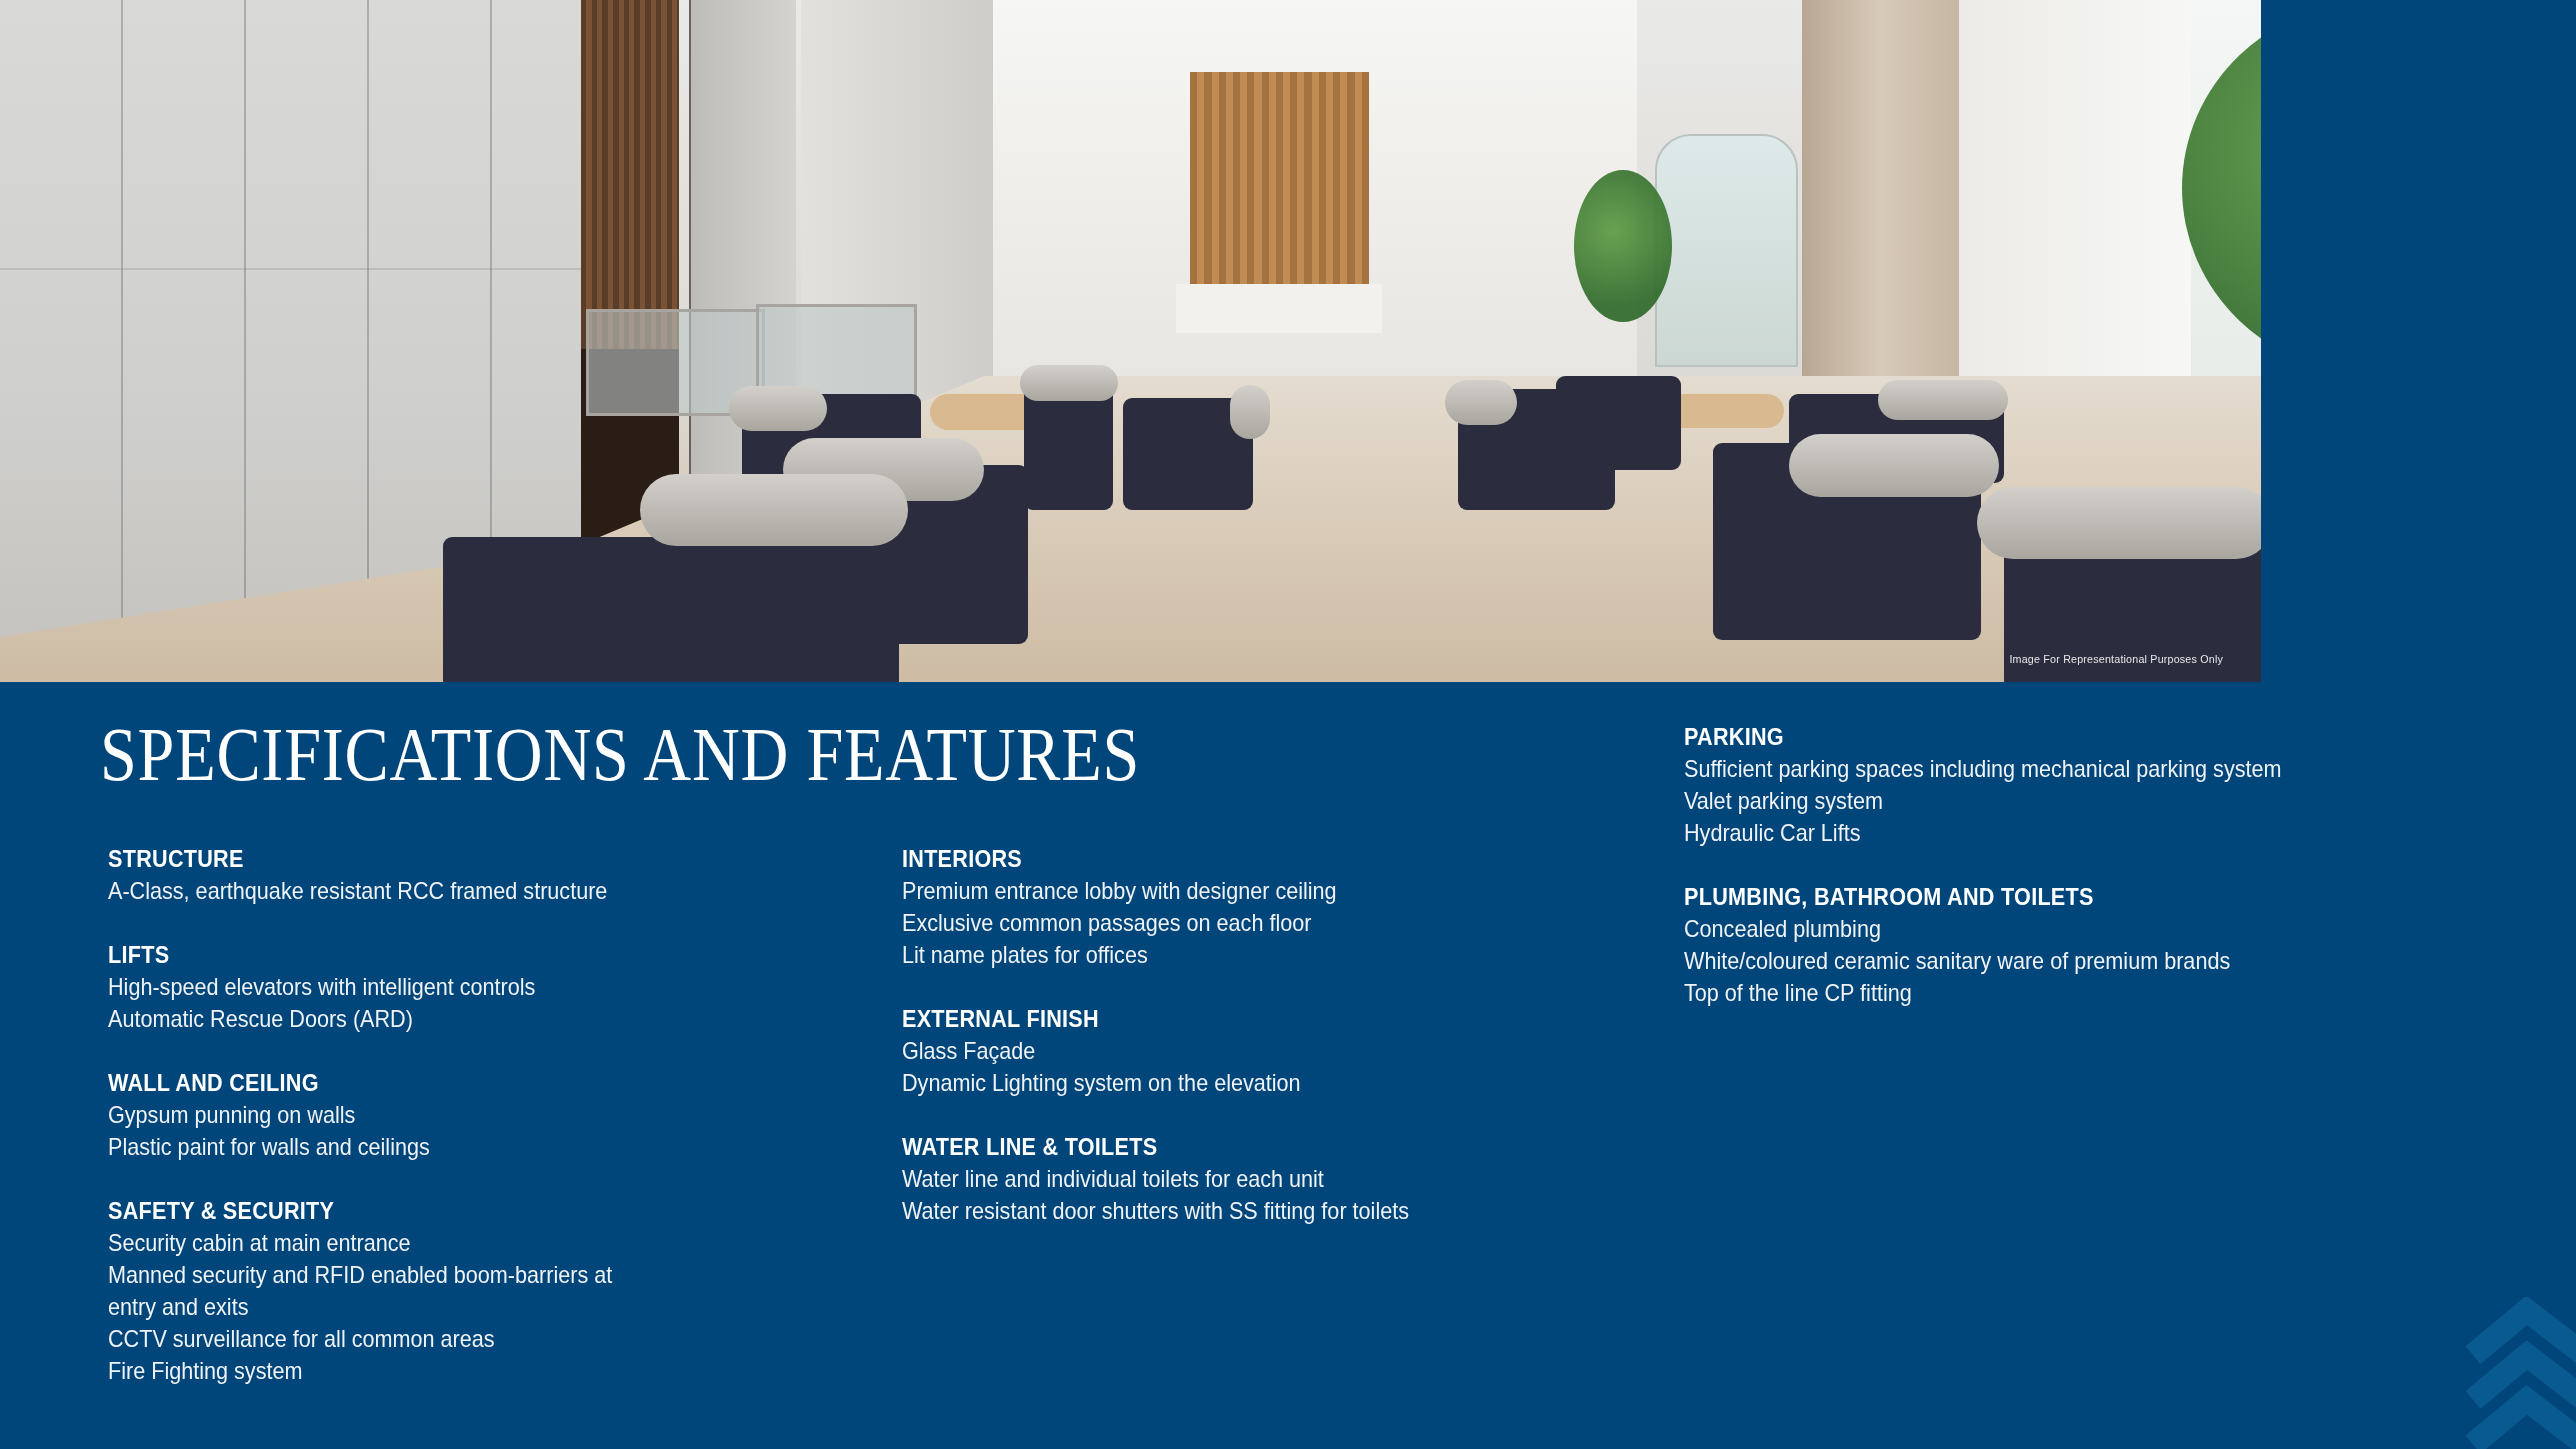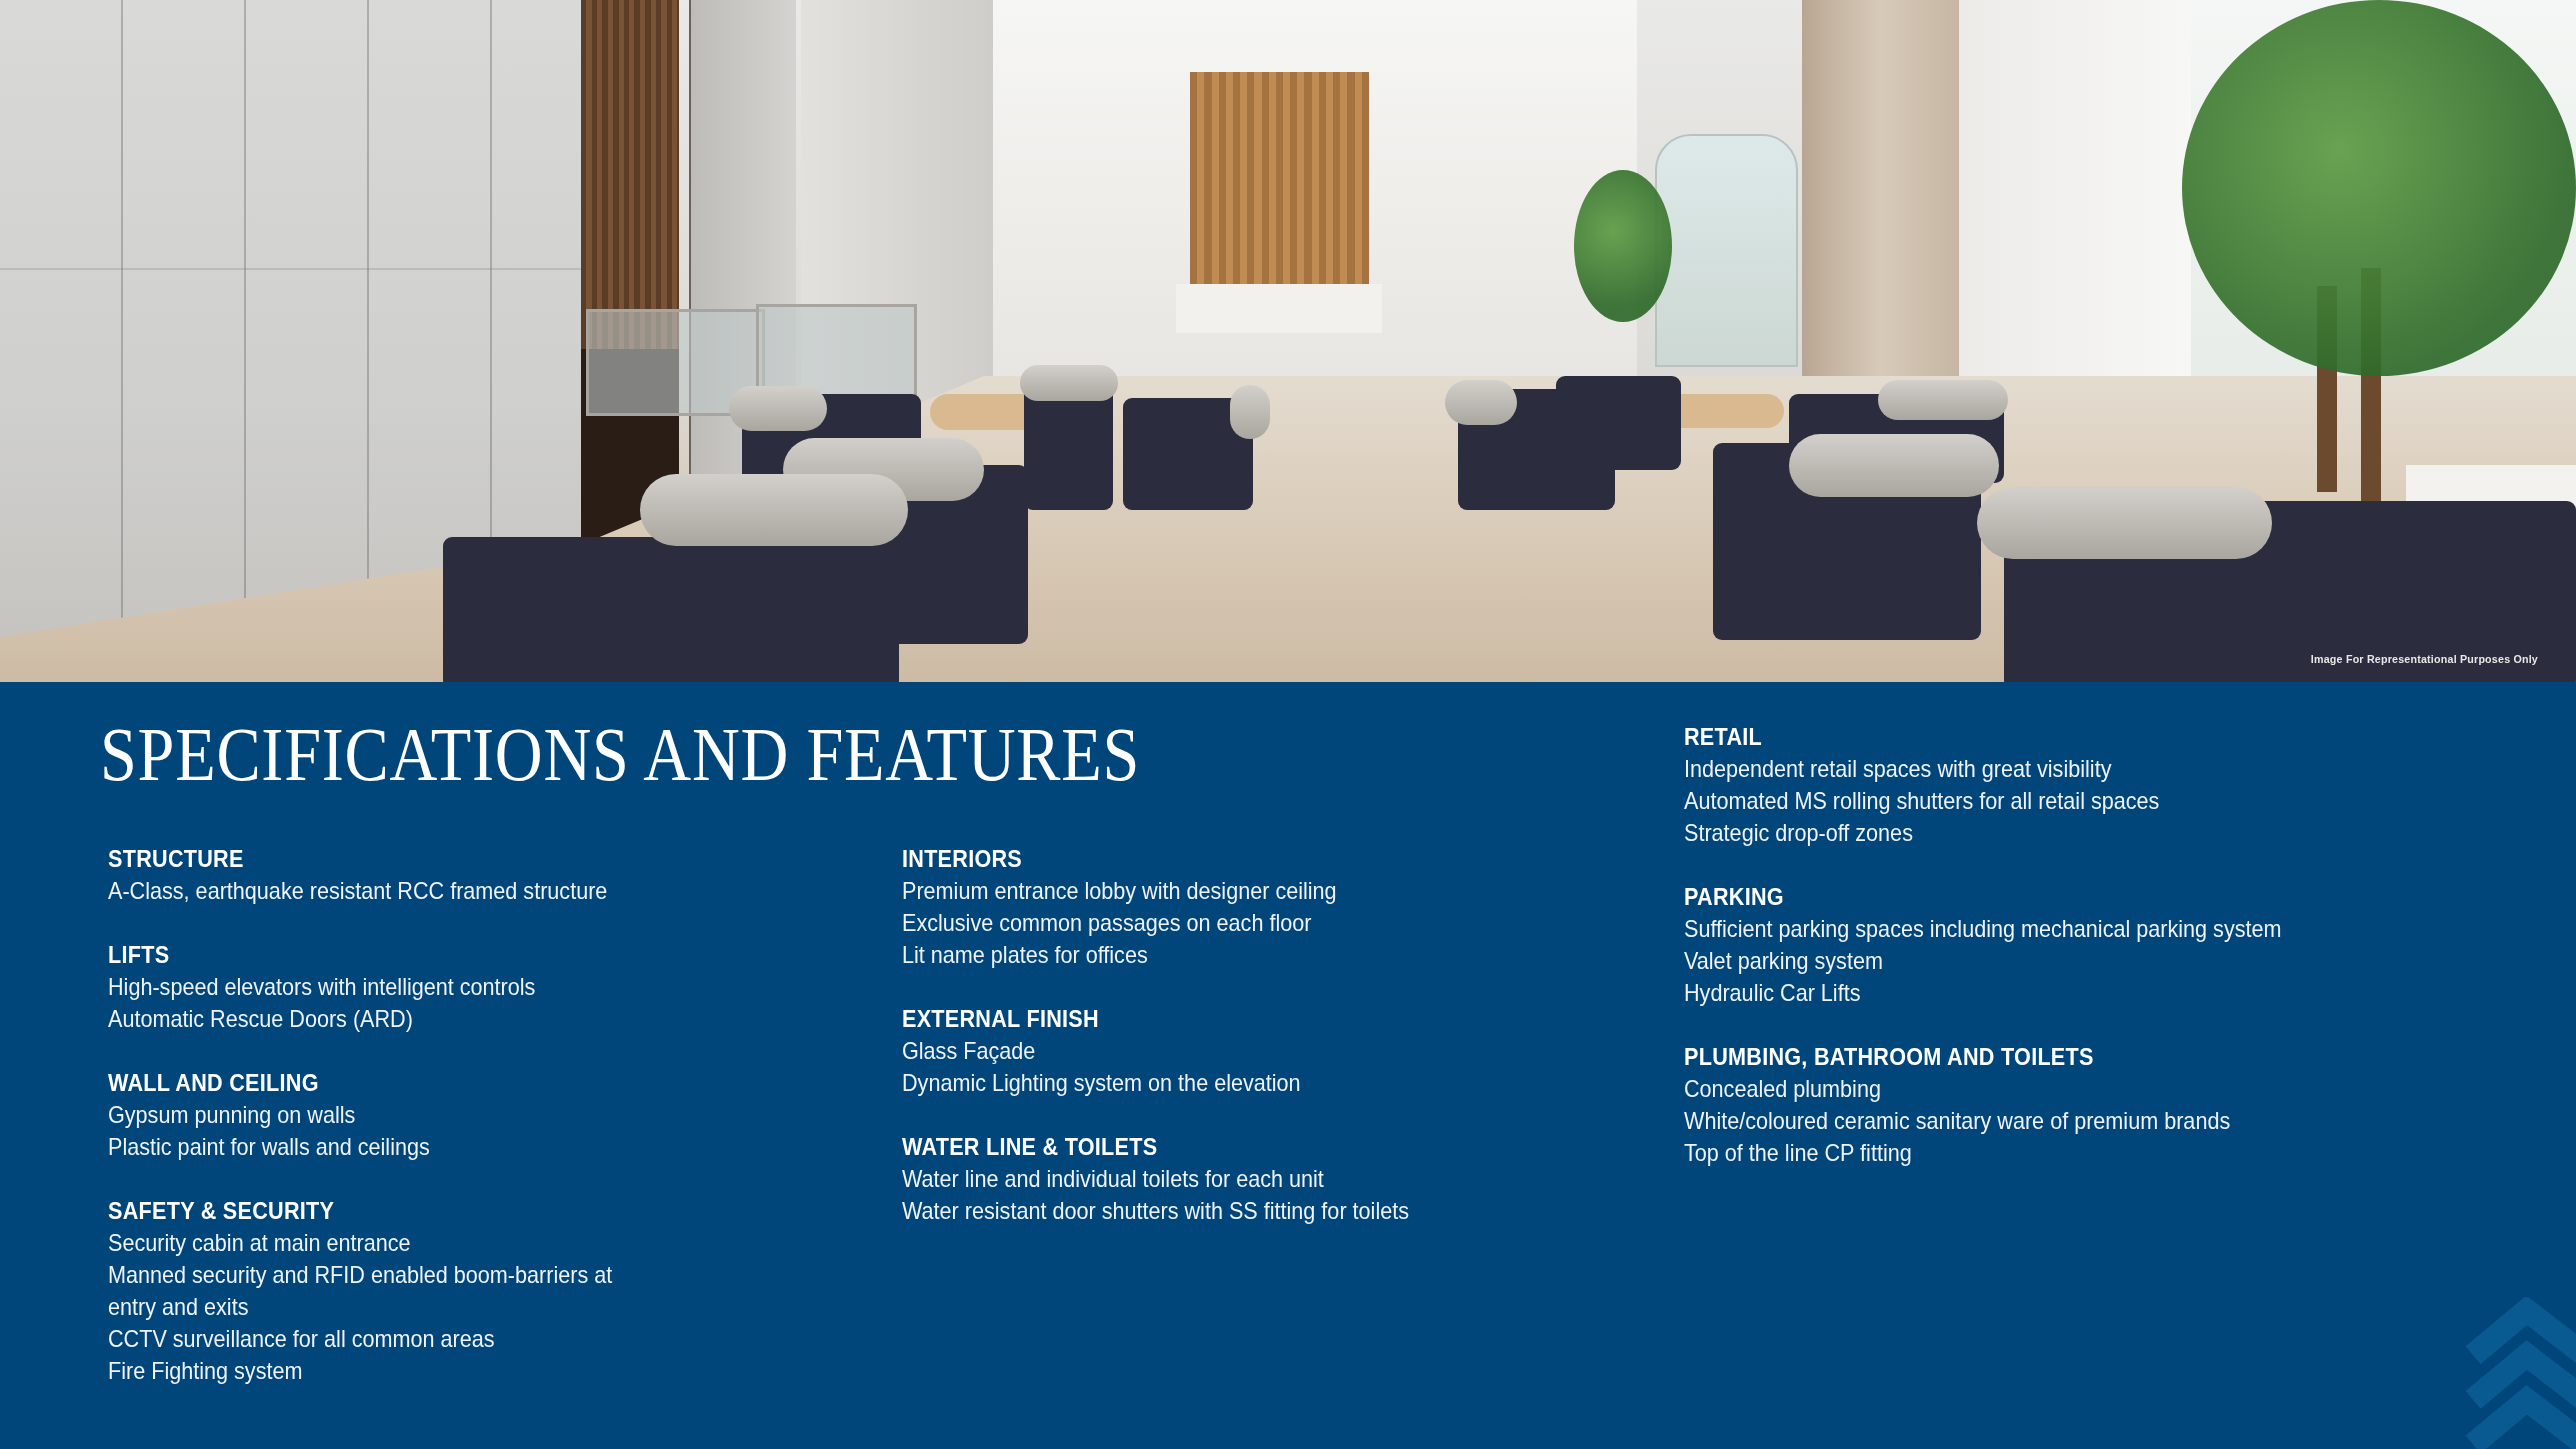--- a/index.html
+++ b/index.html
@@ -1,23 +1,22 @@
 <!DOCTYPE html>
 <html style="font-size:14.3px"><head>
   <meta charset="utf-8">
   <style>
     * { margin: 0; padding: 0; box-sizing: border-box; }
     html, body { width: 2576px; height: 1449px; overflow: hidden; background: #01467a; }
     body { position: relative; font-family: "DejaVu Sans", sans-serif; color: #ffffff; }
 
     
     .photo {
-      position: absolute; left: 0; top: 0; width: 2576px; height: 682px; overflow: hidden;
+      position: absolute; left: 0; top: 0; width: 2261px; height: 682px; overflow: hidden;
       background: linear-gradient(180deg, #e9e9e7 0%, #dcdad6 55%, #d9cfc2 70%, #cbbfae 100%);
-      font-weight: bold;
     }
     .wall-left {
       position: absolute; left: 0; top: 0; width: 581px; height: 682px;
       background:
         repeating-linear-gradient(90deg, rgba(0,0,0,0) 0 121px, rgba(90,90,90,0.35) 121px 123px),
         linear-gradient(180deg, #d9d9d8 0%, #cfcfcd 60%, #c4c2be 100%);
       clip-path: polygon(0 0, 100% 0, 100% 82%, 0 100%);
     }
     .wall-left::after {
       content: ""; position: absolute; left: 0; top: 268px; width: 100%; height: 1.8px; background: rgba(120,120,120,0.25);
@@ -171,26 +170,20 @@
   </div>
   <div class="section">
     <div class="section-heading">WATER LINE &amp; TOILETS</div>
     <div class="section-item">Water line and individual toilets for each unit</div>
     <div class="section-item">Water resistant door shutters with SS fitting for toilets</div>
   </div>
 </div>
 
 <div class="col col-3">
   <div class="section">
-    <div class="section-heading">RETAIL</div>
-    <div class="section-item">Independent retail spaces with great visibility</div>
-    <div class="section-item">Automated MS rolling shutters for all retail spaces</div>
-    <div class="section-item">Strategic drop-off zones</div>
-  </div>
-  <div class="section">
     <div class="section-heading">PARKING</div>
     <div class="section-item">Sufficient parking spaces including mechanical parking system</div>
     <div class="section-item">Valet parking system</div>
     <div class="section-item">Hydraulic Car Lifts</div>
   </div>
   <div class="section">
     <div class="section-heading">PLUMBING, BATHROOM AND TOILETS</div>
     <div class="section-item">Concealed plumbing</div>
     <div class="section-item">White/coloured ceramic sanitary ware of premium brands</div>
     <div class="section-item">Top of the line CP fitting</div>

